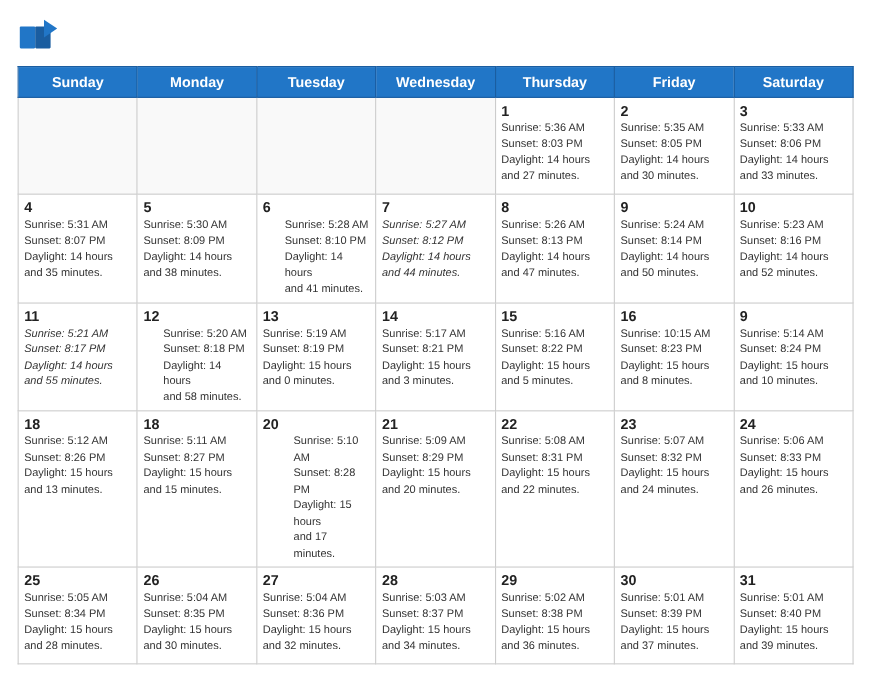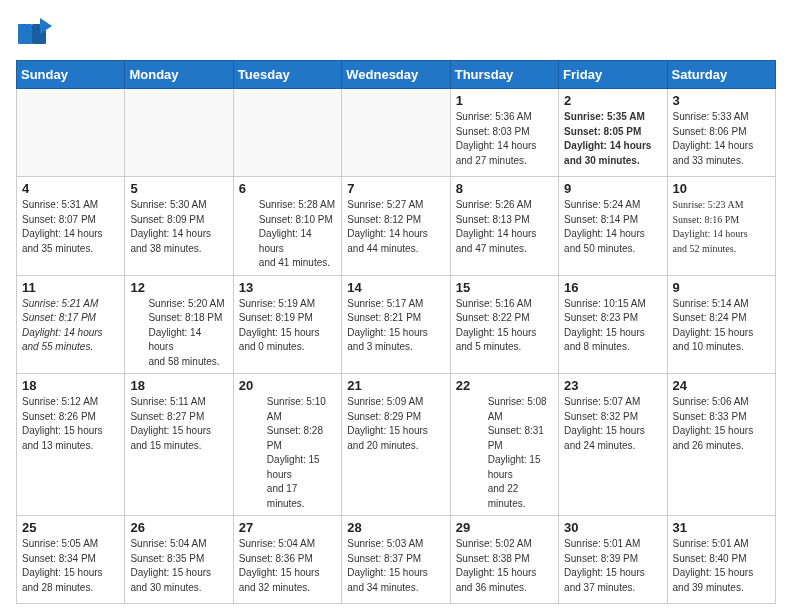--- a/index.html
+++ b/index.html
@@ -51,21 +51,21 @@
       width: 100%;
       border-collapse: collapse;
       table-layout: fixed;
     }
     .calendar-table th {
       background: #2176c7;
       color: #fff;
       font-size: 13px;
       font-weight: bold;
       padding: 6px 4px;
-      text-align: left;
+      text-align: center;
       border: 1px solid #1a5da0;
     }
     .calendar-table td {
       border: 1px solid #ccc;
       vertical-align: top;
       padding: 4px 5px;
       height: 88px;
       font-size: 10.5px;
       color: #222;
       background: #fff;
@@ -129,21 +129,21 @@
         <td class="empty"></td>
         <td>
           <div class="day-number">1</div>
           <div class="day-info" style="white-space: pre-line;">Sunrise: 5:36 AM
 Sunset: 8:03 PM
 Daylight: 14 hours
 and 27 minutes.</div>
         </td>
         <td>
           <div class="day-number">2</div>
-          <div class="day-info" style="white-space: pre-line; font-weight: bold;">Sunrise: 5:35 AM
+          <div class="day-info" style="white-space: pre-line;">Sunrise: 5:35 AM
 Sunset: 8:05 PM
 Daylight: 14 hours
 and 30 minutes.</div>
         </td>
         <td>
           <div class="day-number">3</div>
           <div class="day-info" style="white-space: pre-line;">Sunrise: 5:33 AM
 Sunset: 8:06 PM
 Daylight: 14 hours
 and 33 minutes.</div>
@@ -166,42 +166,42 @@
         </td>
         <td>
           <div class="day-number">6</div>
           <div class="day-info" style="white-space: pre-line; margin-left: 20px;">Sunrise: 5:28 AM
 Sunset: 8:10 PM
 Daylight: 14 hours
 and 41 minutes.</div>
         </td>
         <td>
           <div class="day-number">7</div>
-          <div class="day-info" style="white-space: pre-line;">Sunrise: 5:27 AM
+          <div class="day-info" style="white-space: pre-line; font-style: italic;">Sunrise: 5:27 AM
 Sunset: 8:12 PM
 Daylight: 14 hours
 and 44 minutes.</div>
         </td>
         <td>
           <div class="day-number">8</div>
           <div class="day-info" style="white-space: pre-line;">Sunrise: 5:26 AM
 Sunset: 8:13 PM
 Daylight: 14 hours
 and 47 minutes.</div>
         </td>
         <td>
           <div class="day-number">9</div>
           <div class="day-info" style="white-space: pre-line;">Sunrise: 5:24 AM
 Sunset: 8:14 PM
 Daylight: 14 hours
 and 50 minutes.</div>
         </td>
         <td>
           <div class="day-number">10</div>
-          <div class="day-info" style="white-space: pre-line; font-family: Liberation Serif, serif;">Sunrise: 5:23 AM
+          <div class="day-info" style="white-space: pre-line;">Sunrise: 5:23 AM
 Sunset: 8:16 PM
 Daylight: 14 hours
 and 52 minutes.</div>
         </td>
       </tr>
       <tr>
         <td>
           <div class="day-number">11</div>
           <div class="day-info" style="white-space: pre-line; font-style: italic;">Sunrise: 5:21 AM
 Sunset: 8:17 PM
@@ -275,21 +275,21 @@
         </td>
         <td>
           <div class="day-number">21</div>
           <div class="day-info" style="white-space: pre-line;">Sunrise: 5:09 AM
 Sunset: 8:29 PM
 Daylight: 15 hours
 and 20 minutes.</div>
         </td>
         <td>
           <div class="day-number">22</div>
-          <div class="day-info" style="white-space: pre-line; margin-left: 32px;">Sunrise: 5:08 AM
+          <div class="day-info" style="white-space: pre-line;">Sunrise: 5:08 AM
 Sunset: 8:31 PM
 Daylight: 15 hours
 and 22 minutes.</div>
         </td>
         <td>
           <div class="day-number">23</div>
           <div class="day-info" style="white-space: pre-line;">Sunrise: 5:07 AM
 Sunset: 8:32 PM
 Daylight: 15 hours
 and 24 minutes.</div>

